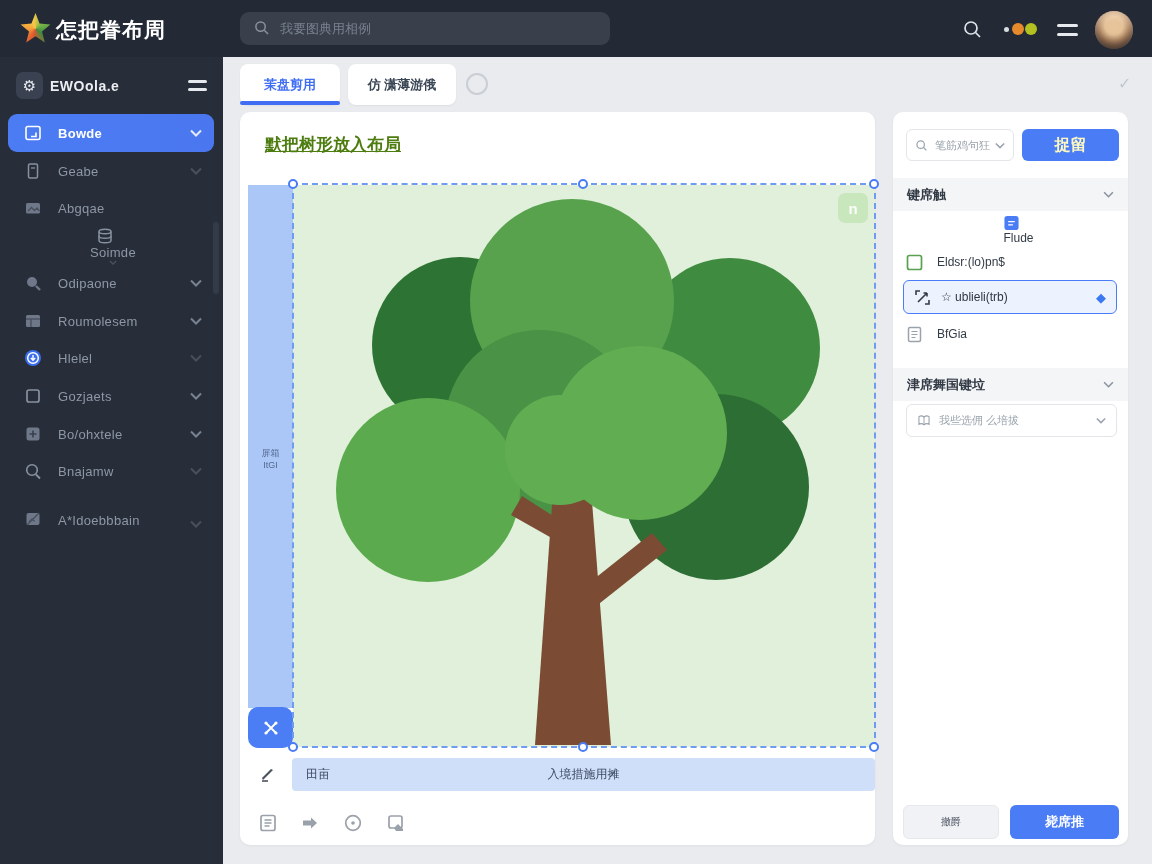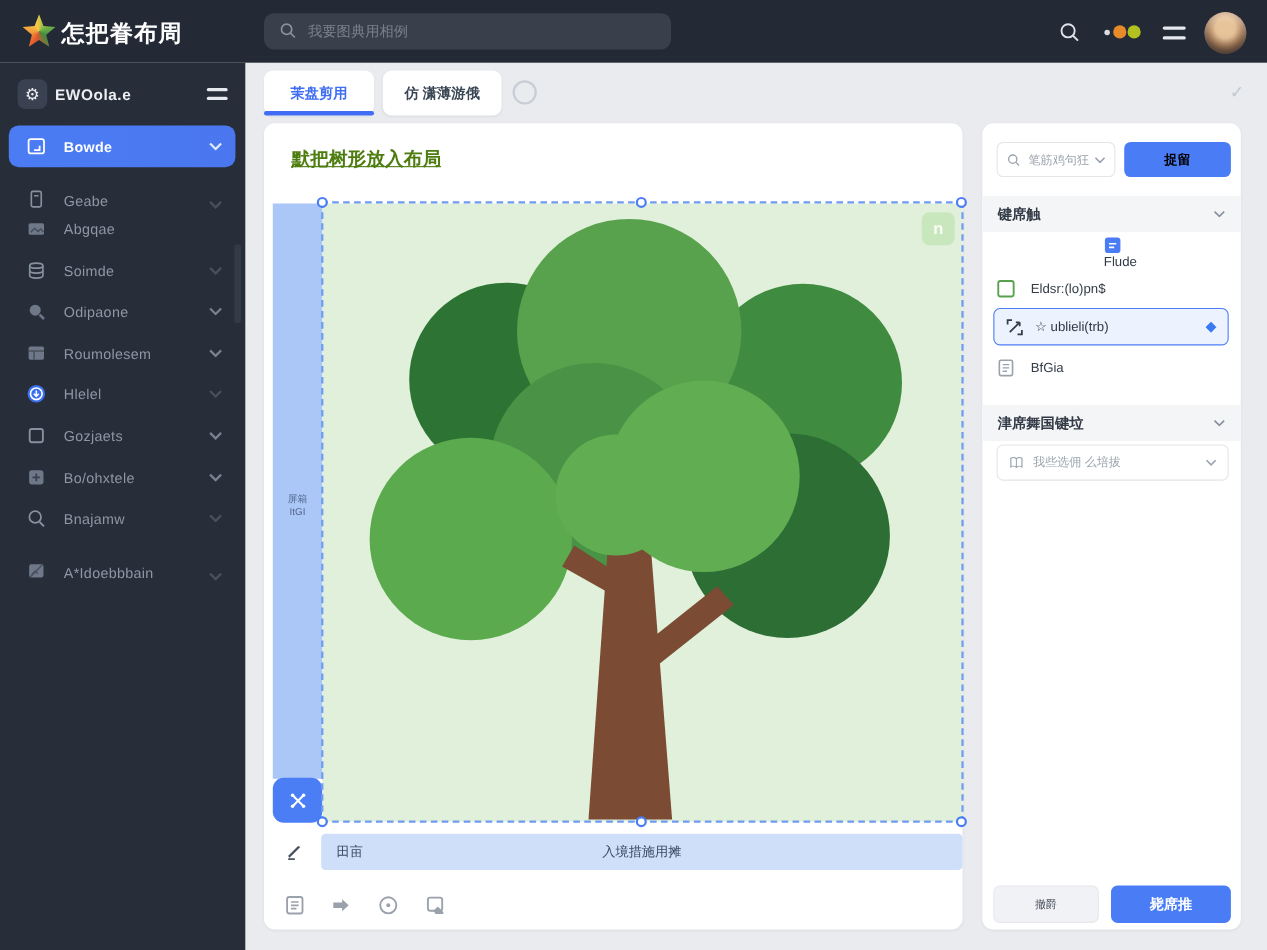--- a/index.html
+++ b/index.html
@@ -75,22 +75,22 @@
   .status-bar { left:292px; top:758px; width:583px; height:33px; background:#cfdef9; border-radius:4px;
     display:flex; align-items:center; font-size:12px; color:#3c4a61; }
   .status-left { margin-left:14px; }
   .status-center { position:absolute; left:0; right:0; text-align:center; }
   .pen-ico { left:258px; top:765px; }
   .tool-btn { top:811px; width:24px; height:24px; background:none; border:none; display:flex; align-items:center; justify-content:center; }
 
   
   .rp-filter { left:906px; top:129px; width:108px; height:32px; border:1px solid #e3e5e9; border-radius:6px;
     display:flex; align-items:center; padding:0 8px; font-size:11px; color:#9aa3ad; background:#fff; }
-  .rp-capture { left:1022px; top:129px; width:97px; height:32px; background:#4a7df5; color:#000000; border:none;
-    border-radius:6px; font-size:12px; font-weight:bold; }
+  .rp-capture { left:1022px; top:129px; width:97px; height:32px; background:#4a7df5; color:#fef9c3; border:none;
+    border-radius:6px; font-size:16px; font-weight:bold; }
   .rp-header { left:893px; width:235px; height:33px; background:#f4f5f7; display:flex; align-items:center;
     padding:0 14px; font-size:13px; font-weight:bold; color:#323a46; }
   .rp-header .chev { margin-left:auto; }
   .layer-row { left:906px; width:211px; height:30px; display:flex; align-items:center; font-size:12px; color:#333b46; }
   .layer-row .lbl { margin-left:14px; }
   .layer-sel { left:903px; top:280px; width:214px; height:34px; background:#edf3fe; border:1.5px solid #4a7df5;
     border-radius:6px; display:flex; align-items:center; padding:0 10px; font-size:12px; color:#2e3642; }
   .layer-sel .lbl { margin-left:10px; }
   .diamond { margin-left:auto; color:#3b79f2; font-size:13px; }
   .rp-select { left:906px; top:404px; width:211px; height:33px; border:1px solid #e3e5e9; border-radius:6px;
@@ -141,38 +141,38 @@
     <div class="abs sb-item active" style="top:57px;">
       <svg class="sb-ico" viewBox="0 0 18 18">
           <rect x="2" y="2.5" width="14" height="13" rx="2" fill="none" stroke="#fff" stroke-width="1.6"></rect>
           <path d="M7 12.5h5v-4" fill="none" stroke="#fff" stroke-width="1.6"></path>
         </svg>
       <span class="sb-label">Bowde</span>
       <svg class="sb-chev" viewBox="0 0 12 8">
           <polyline points="1,1.5 6,6.5 11,1.5" fill="none" stroke="#fff" stroke-width="2"></polyline>
         </svg>
     </div>
-    <div class="abs sb-item" style="top:95px;align-items:flex-end;">
+    <div class="abs sb-item" style="top:95px;">
       <svg class="sb-ico" viewBox="0 0 18 18">
           <rect x="4.5" y="2" width="9" height="14" rx="1.5" fill="none" stroke="#8791a1" stroke-width="1.5"></rect>
           <line x1="7" y1="6" x2="11" y2="6" stroke="#8791a1" stroke-width="1.3"></line>
         </svg>
       <span class="sb-label">Geabe</span>
       <svg class="sb-chev dim" viewBox="0 0 12 8">
           <polyline points="1,1.5 6,6.5 11,1.5" fill="none" stroke="#8791a1" stroke-width="2"></polyline>
         </svg>
     </div>
     <div class="abs sb-item" style="top:132px;">
       <svg class="sb-ico" viewBox="0 0 18 18">
           <rect x="2" y="4" width="14" height="10.5" rx="1.5" fill="#6e7889"></rect>
           <path d="M4 12l3.5-3.5 3 3 2.5-2.5 2.5 3" stroke="#49505d" stroke-width="1.4" fill="none"></path>
         </svg>
       <span class="sb-label">Abgqae</span>
     </div>
-    <div class="abs sb-item" style="top:170px;">
+    <div class="abs sb-item" style="top:170px;flex-direction:column;">
       <svg class="sb-ico" viewBox="0 0 18 18">
           <ellipse cx="9" cy="4.5" rx="6" ry="2.3" fill="none" stroke="#8791a1" stroke-width="1.5"></ellipse>
           <path d="M3 4.5v9c0 1.3 2.7 2.3 6 2.3s6-1 6-2.3v-9" fill="none" stroke="#8791a1" stroke-width="1.5"></path>
           <path d="M3 9c0 1.3 2.7 2.3 6 2.3s6-1 6-2.3" fill="none" stroke="#8791a1" stroke-width="1.5"></path>
         </svg>
       <span class="sb-label">Soimde</span>
       <svg class="sb-chev dim" viewBox="0 0 12 8">
           <polyline points="1,1.5 6,6.5 11,1.5" fill="none" stroke="#8791a1" stroke-width="2"></polyline>
         </svg>
     </div>

